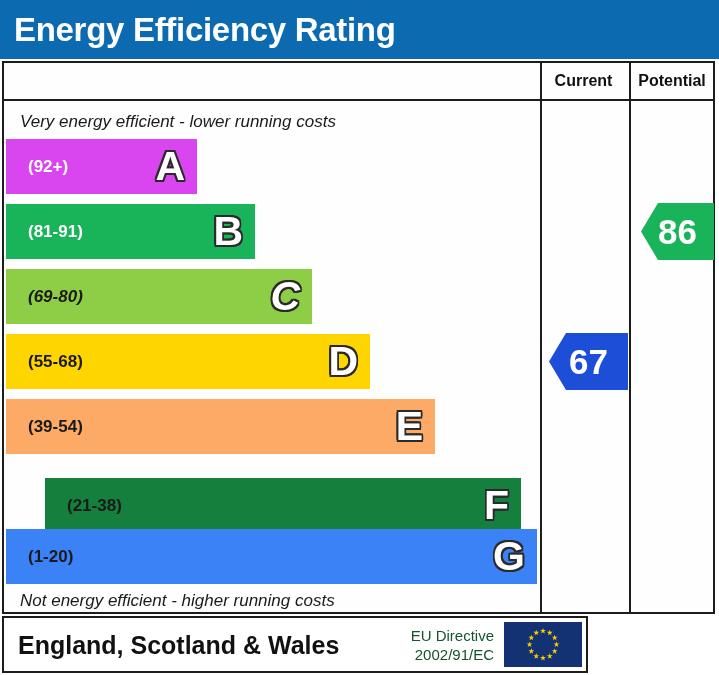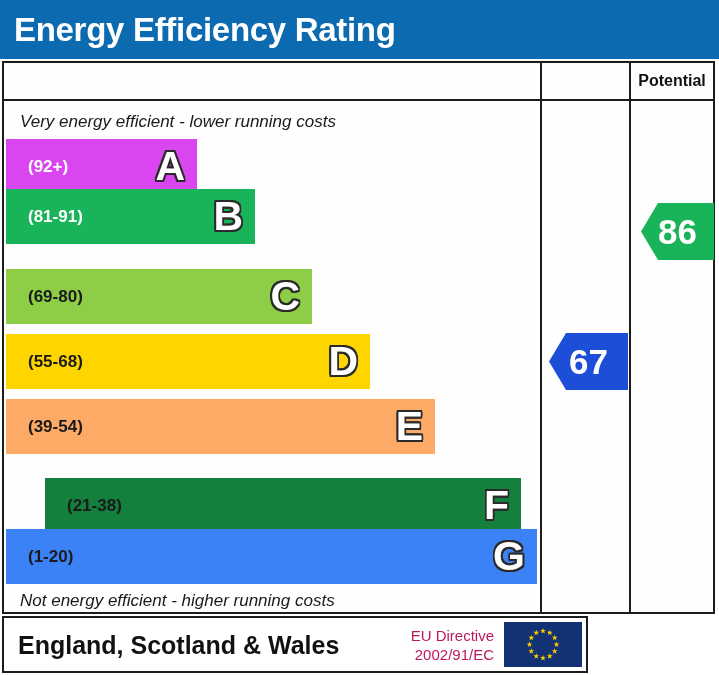--- a/index.html
+++ b/index.html
@@ -160,21 +160,21 @@
     font-size: 25px;
     font-weight: bold;
     color: #111111;
     white-space: nowrap;
   }
   .footer-directive {
     position: absolute;
     right: 92px; top: 50%;
     transform: translateY(-50%);
     font-size: 15px;
-    color: #be185d;
+    color: #14532d;
     text-align: right;
     line-height: 1.28;
     white-space: nowrap;
   }
   .eu-flag {
     position: absolute;
     right: 4px; top: 4px;
     width: 78px; height: 45px;
     background: #123274;
   }
@@ -185,39 +185,40 @@
 
 <div id="epc">
 
   <div class="title-bar">
     <div class="title-text">Energy Efficiency Rating</div>
   </div>
 
   <div class="table-frame">
 
     <div class="col-head-row">
+      <div class="col-head col-head-current">Current</div>
       <div class="col-head col-head-potential">Potential</div>
     </div>
 
     <div class="vdiv vdiv-1"></div>
     <div class="vdiv vdiv-2"></div>
 
     <div class="chart-zone">
       <div class="caption caption-top">Very energy efficient - lower running costs</div>
 
       <div id="bars">
           <div class="bar" style="top: 38px; width: 191px; background: #d946ef;">
             <span class="bar-range" style="color: rgb(255, 255, 255);">(92+)</span>
             <span class="bar-letter">A</span>
           </div>
-          <div class="bar" style="top: 88px; width: 249px; background: rgb(25, 180, 89);">
+          <div class="bar" style="top: 103px; width: 249px; background: rgb(25, 180, 89);">
             <span class="bar-range" style="color: rgb(255, 255, 255);">(81-91)</span>
             <span class="bar-letter">B</span>
           </div>
-          <div class="bar" style="top: 168px; width: 306px; background: rgb(141, 206, 70);">
+          <div class="bar" style="top: 168px; width: 306px; background: rgb(141, 206, 70); font-style: italic;">
             <span class="bar-range" style="color: rgb(26, 26, 26);">(69-80)</span>
             <span class="bar-letter">C</span>
           </div>
           <div class="bar" style="top: 233px; width: 364px; background: rgb(255, 213, 0);">
             <span class="bar-range" style="color: rgb(26, 26, 26);">(55-68)</span>
             <span class="bar-letter">D</span>
           </div>
           <div class="bar" style="top: 298px; width: 421px; background: rgb(252, 170, 101); padding-left: 8px;">
             <span class="bar-range" style="color: rgb(26, 26, 26);">(39-54)</span>
             <span class="bar-letter">E</span>

